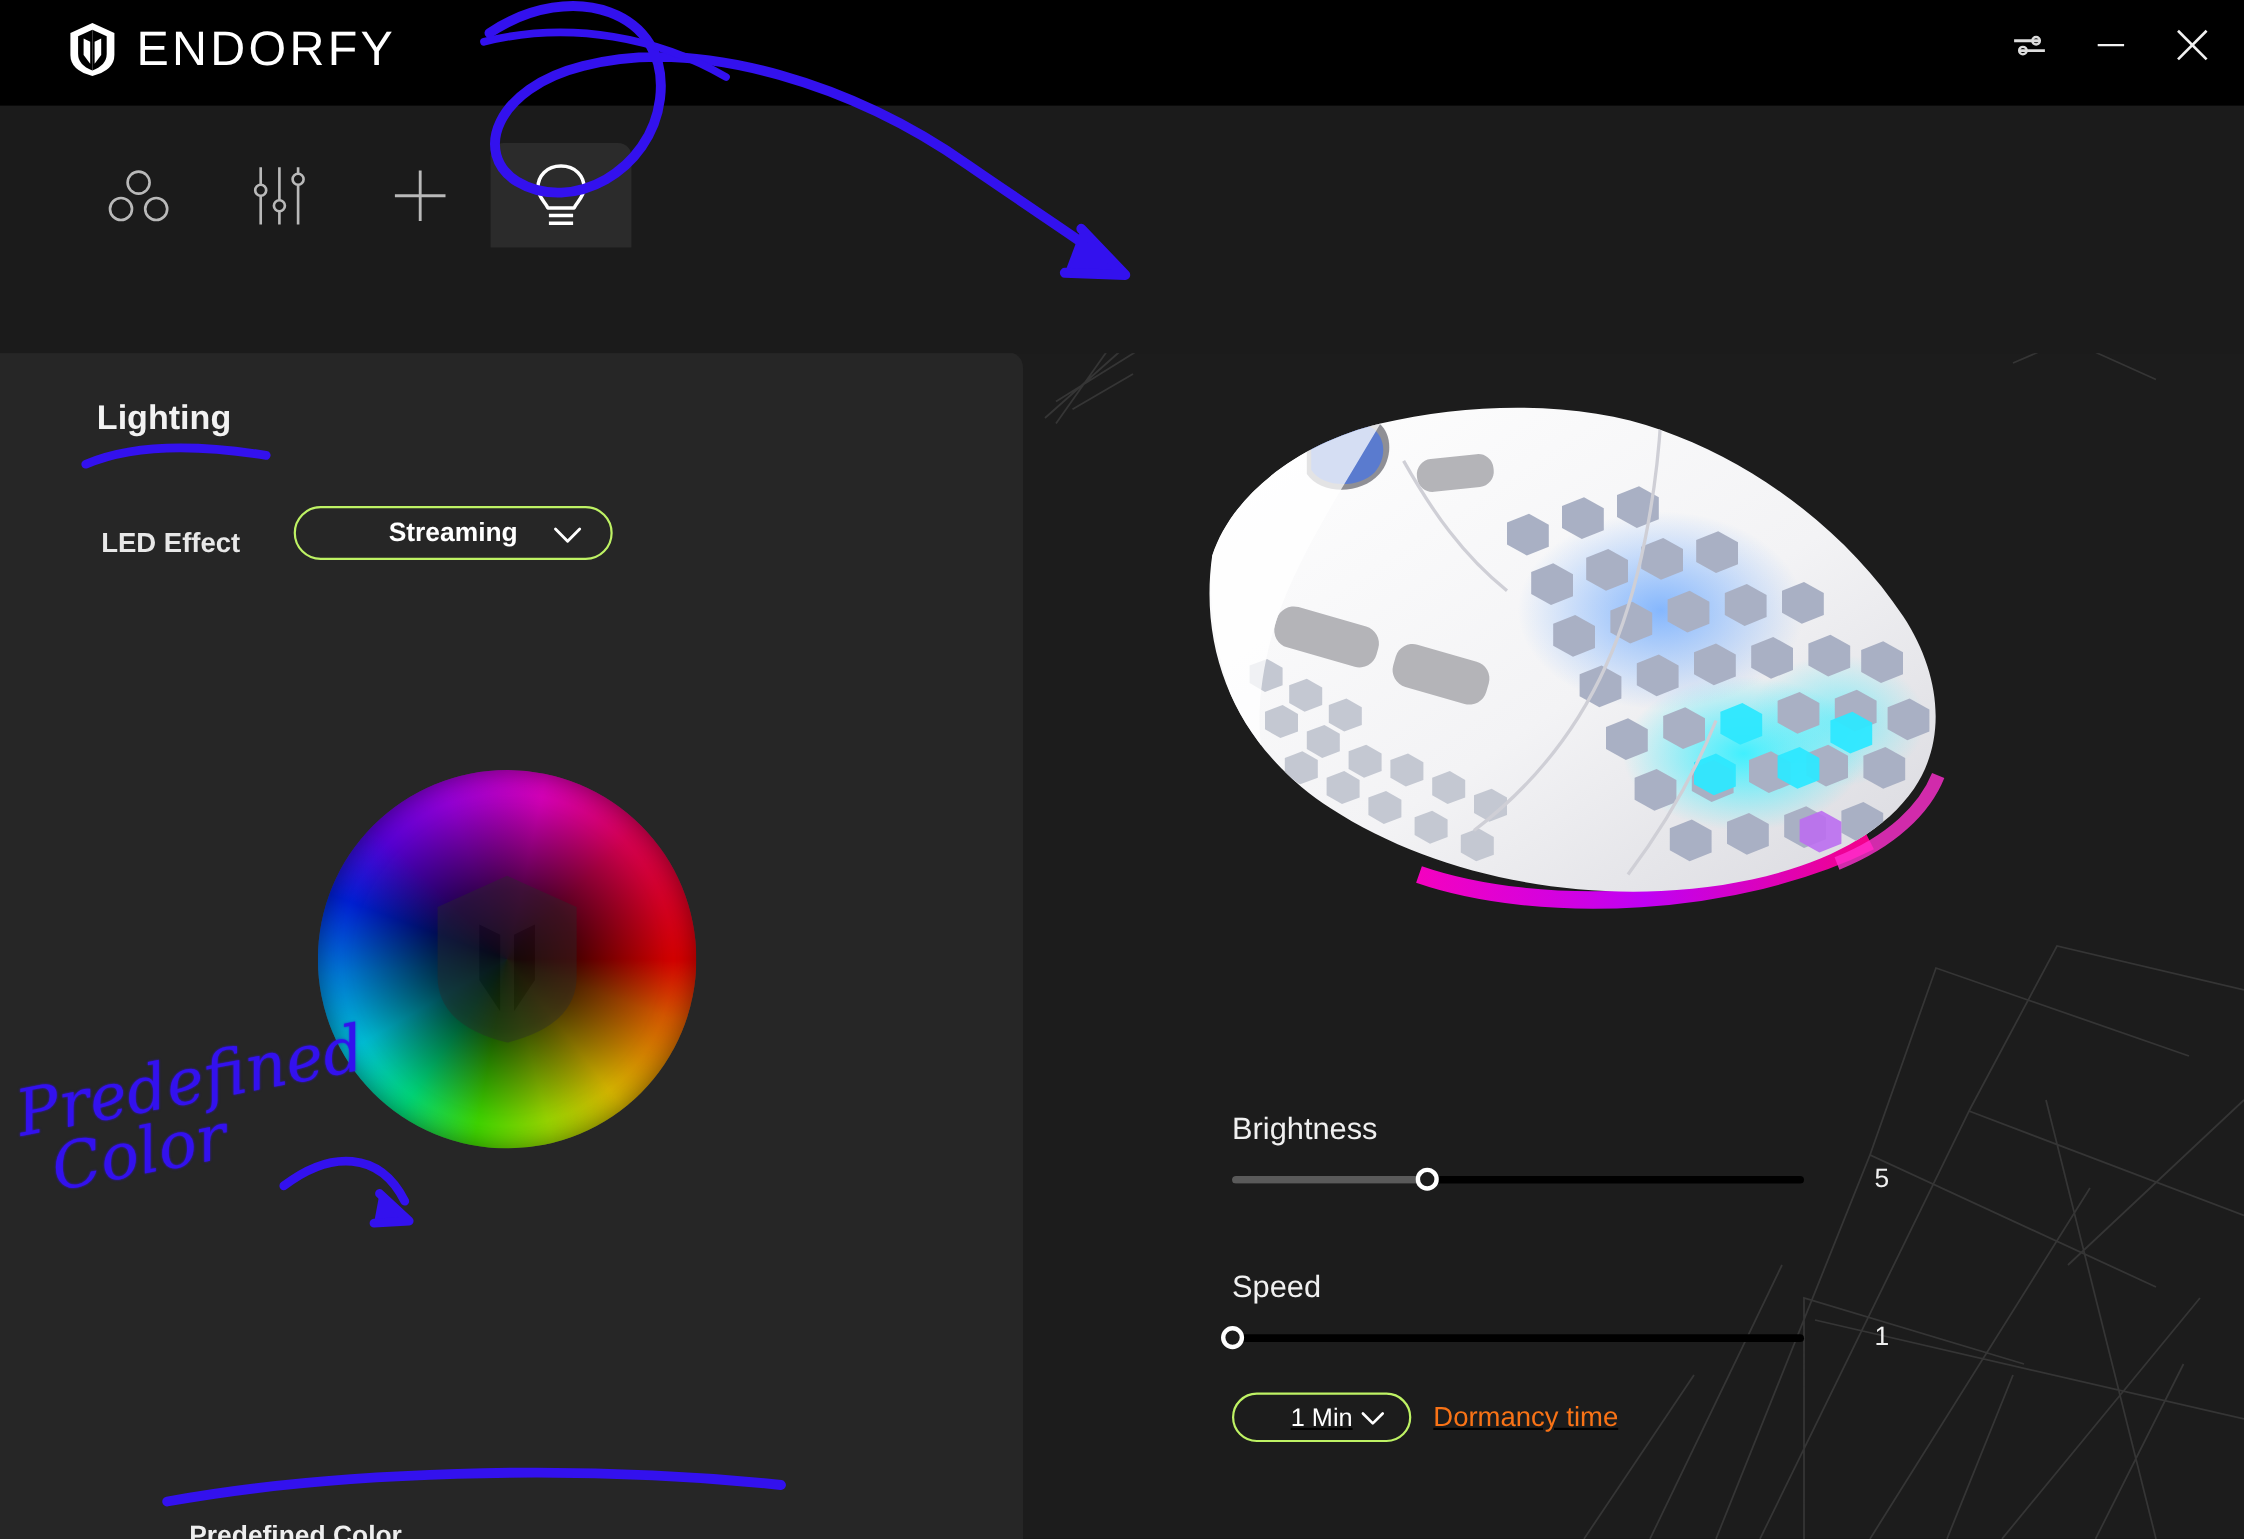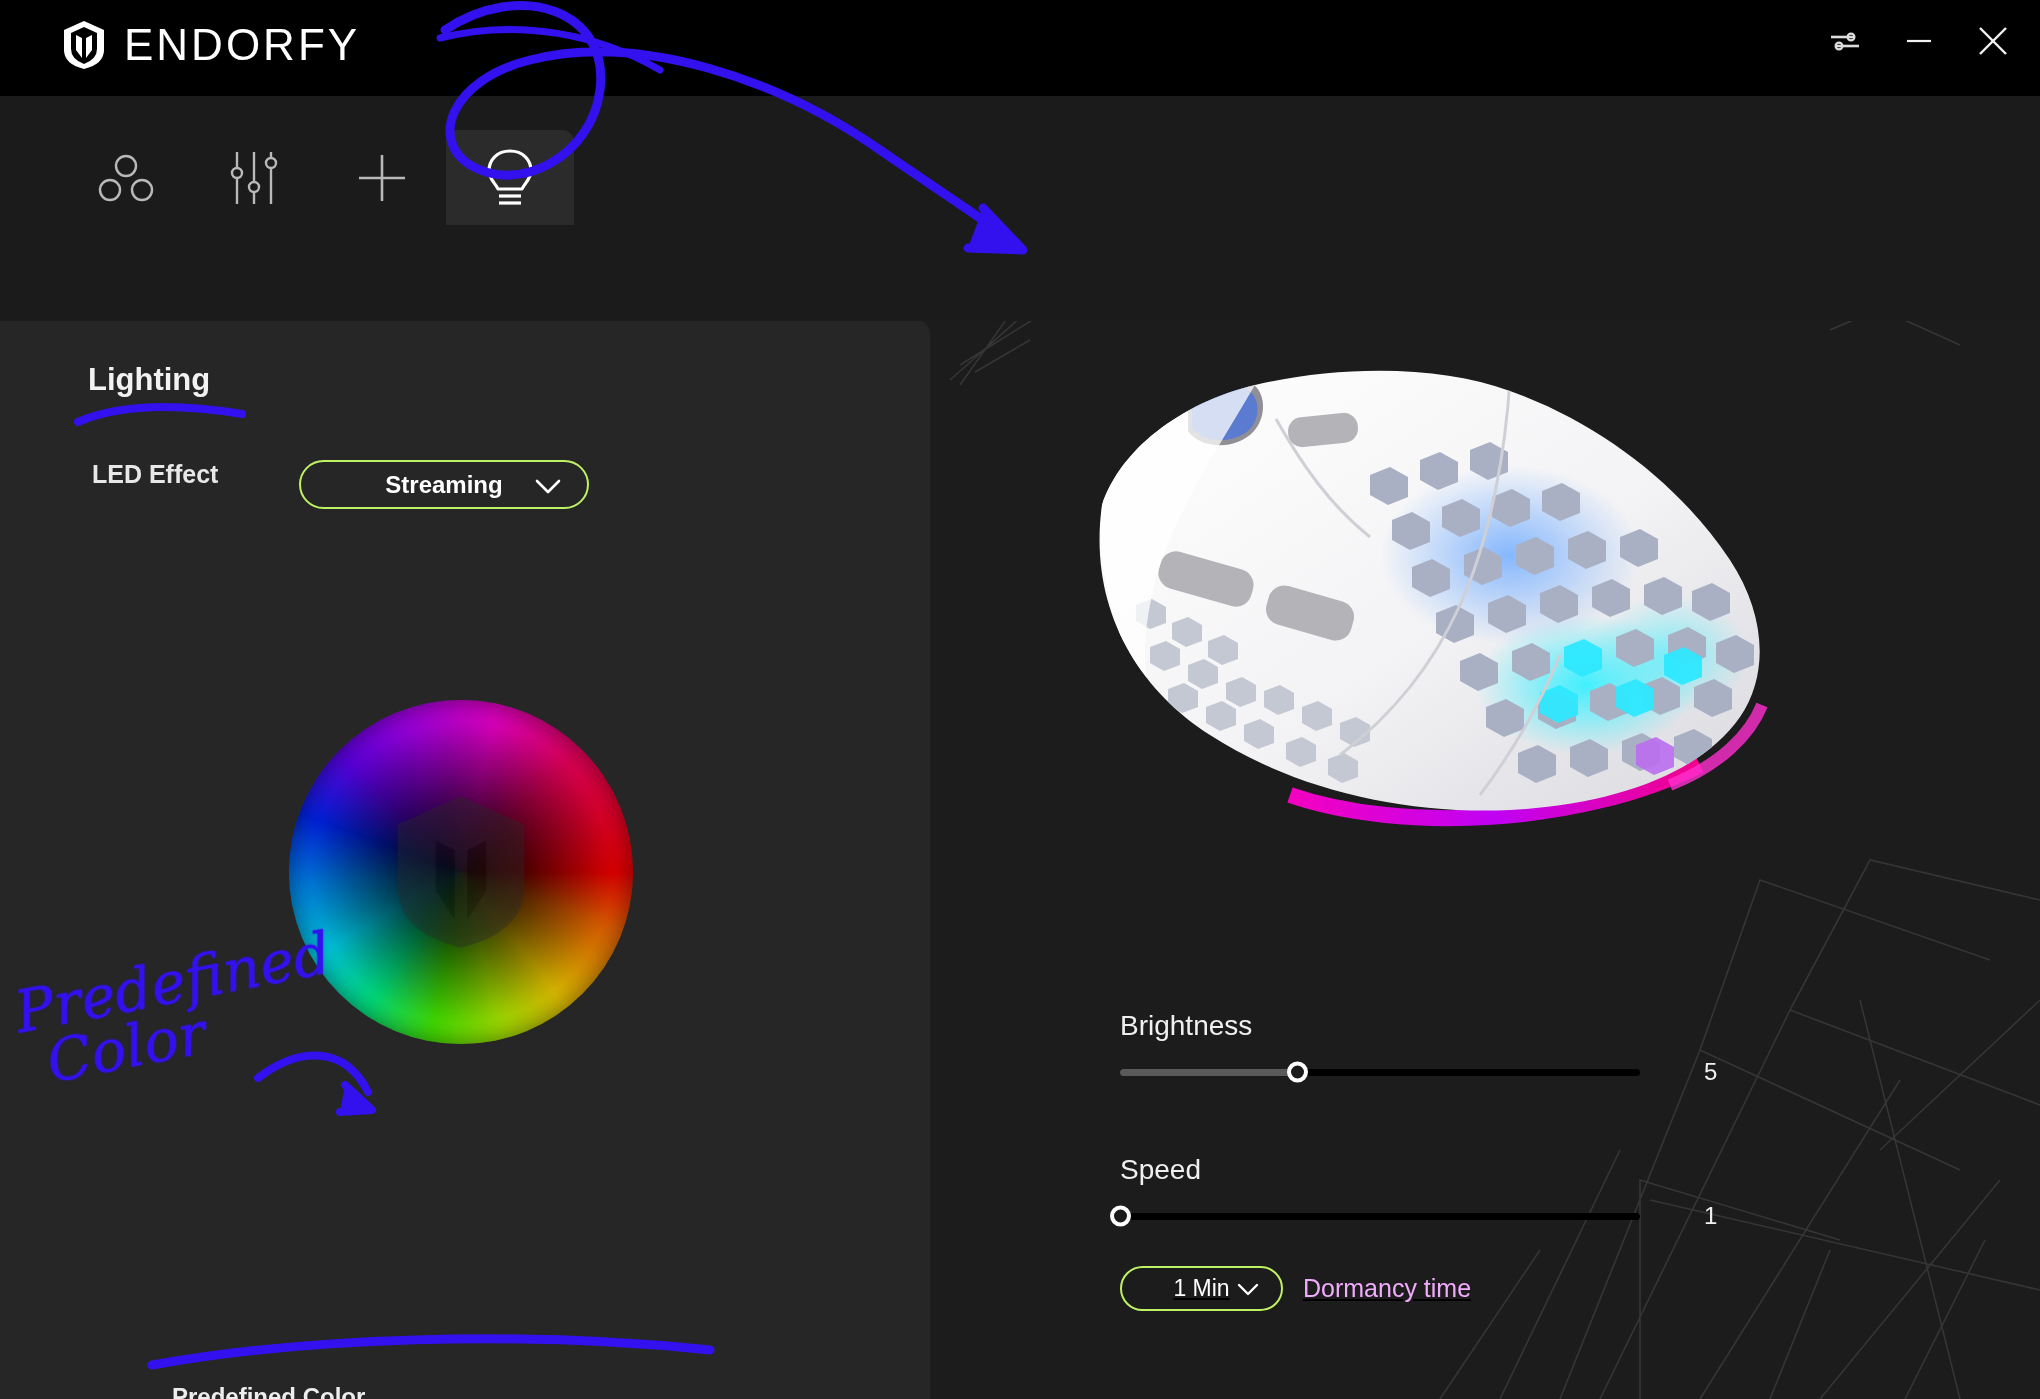--- a/index.html
+++ b/index.html
@@ -84,21 +84,21 @@
     border-radius: 0 14px 0 0;
     z-index: 4;
     font-weight: bold;
   }
   .panel-title {
     position: absolute; left: 88px; top: 42px;
     color: #f2f2f2; font-size: 31px;
   }
   .led-row {
     position: absolute; left: 92px; top: 140px;
-    display: flex; align-items: flex-start; gap: 32px;
+    display: flex; align-items: flex-end;
   }
   .led-label { color: #e8e8e8; font-size: 25px; width: 175px; }
   .dropdown {
     width: 290px; height: 49px;
     border: 2px solid #bef264;
     border-radius: 26px;
     display: flex; align-items: center; justify-content: center;
     position: relative;
     cursor: pointer;
   }
@@ -188,21 +188,21 @@
   }
   .check-text { color: #f2f2f2; font-size: 25px; }
   .dorm-row {
     display: flex; align-items: center; gap: 20px;
     margin-top: 36px;
     text-decoration: underline;
   }
   .dropdown.small { width: 163px; height: 45px; border-width: 2px; }
   .dropdown.small span.val { font-size: 23px; }
   .dropdown.small .chev { right: 22px; top: 14px; }
-  .dorm-text { color: #f0abfc; font-size: 25px; }
+  .dorm-text { color: #f97316; font-size: 25px; }
 
   
   .barcode {
     position: absolute; left: 670px; bottom: 0;
     width: 224px; height: 28px;
     z-index: 3;
   }
 
   
   .annot { position: absolute; inset: 0; z-index: 30; pointer-events: none; }

